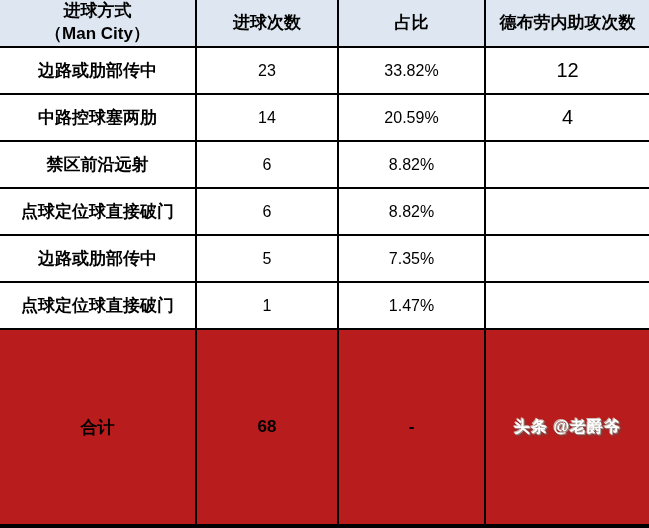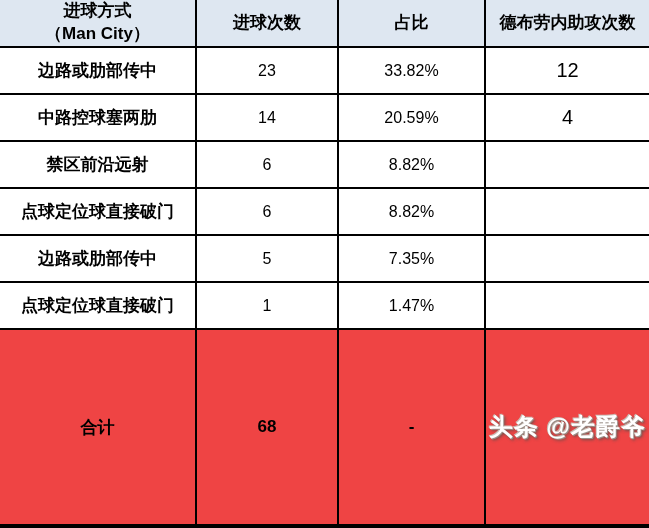--- a/index.html
+++ b/index.html
@@ -33,28 +33,28 @@
     background: #dee7f1;
     font-weight: bold;
     font-size: 17px;
     line-height: 1.35;
   }
   tr.data-row { height: 47px; background: #ffffff; }
   td.method-cell { font-weight: bold; font-size: 17px; }
   td.num-cell    { font-weight: normal; font-size: 16px; }
   td.assist-cell { font-weight: normal; font-size: 20px; }
   tr.total-row td {
-    background: #ef4444;
+    background: #b91c1c;
     font-weight: bold;
     font-size: 17px;
     text-align: center;
   }
   .wm-text {
     color: #ffffff;
-    font-size: 24px;
+    font-size: 16px;
     font-weight: bold;
     letter-spacing: 1px;
     text-shadow: 1px 1px 0 #9a8f88, -1px -1px 0 #c9beb6, 2px 2px 3px rgba(90,80,75,0.85);
     white-space: nowrap;
   }
 </style>
 </head>
 <body>
 
 <div class="table-wrap">

